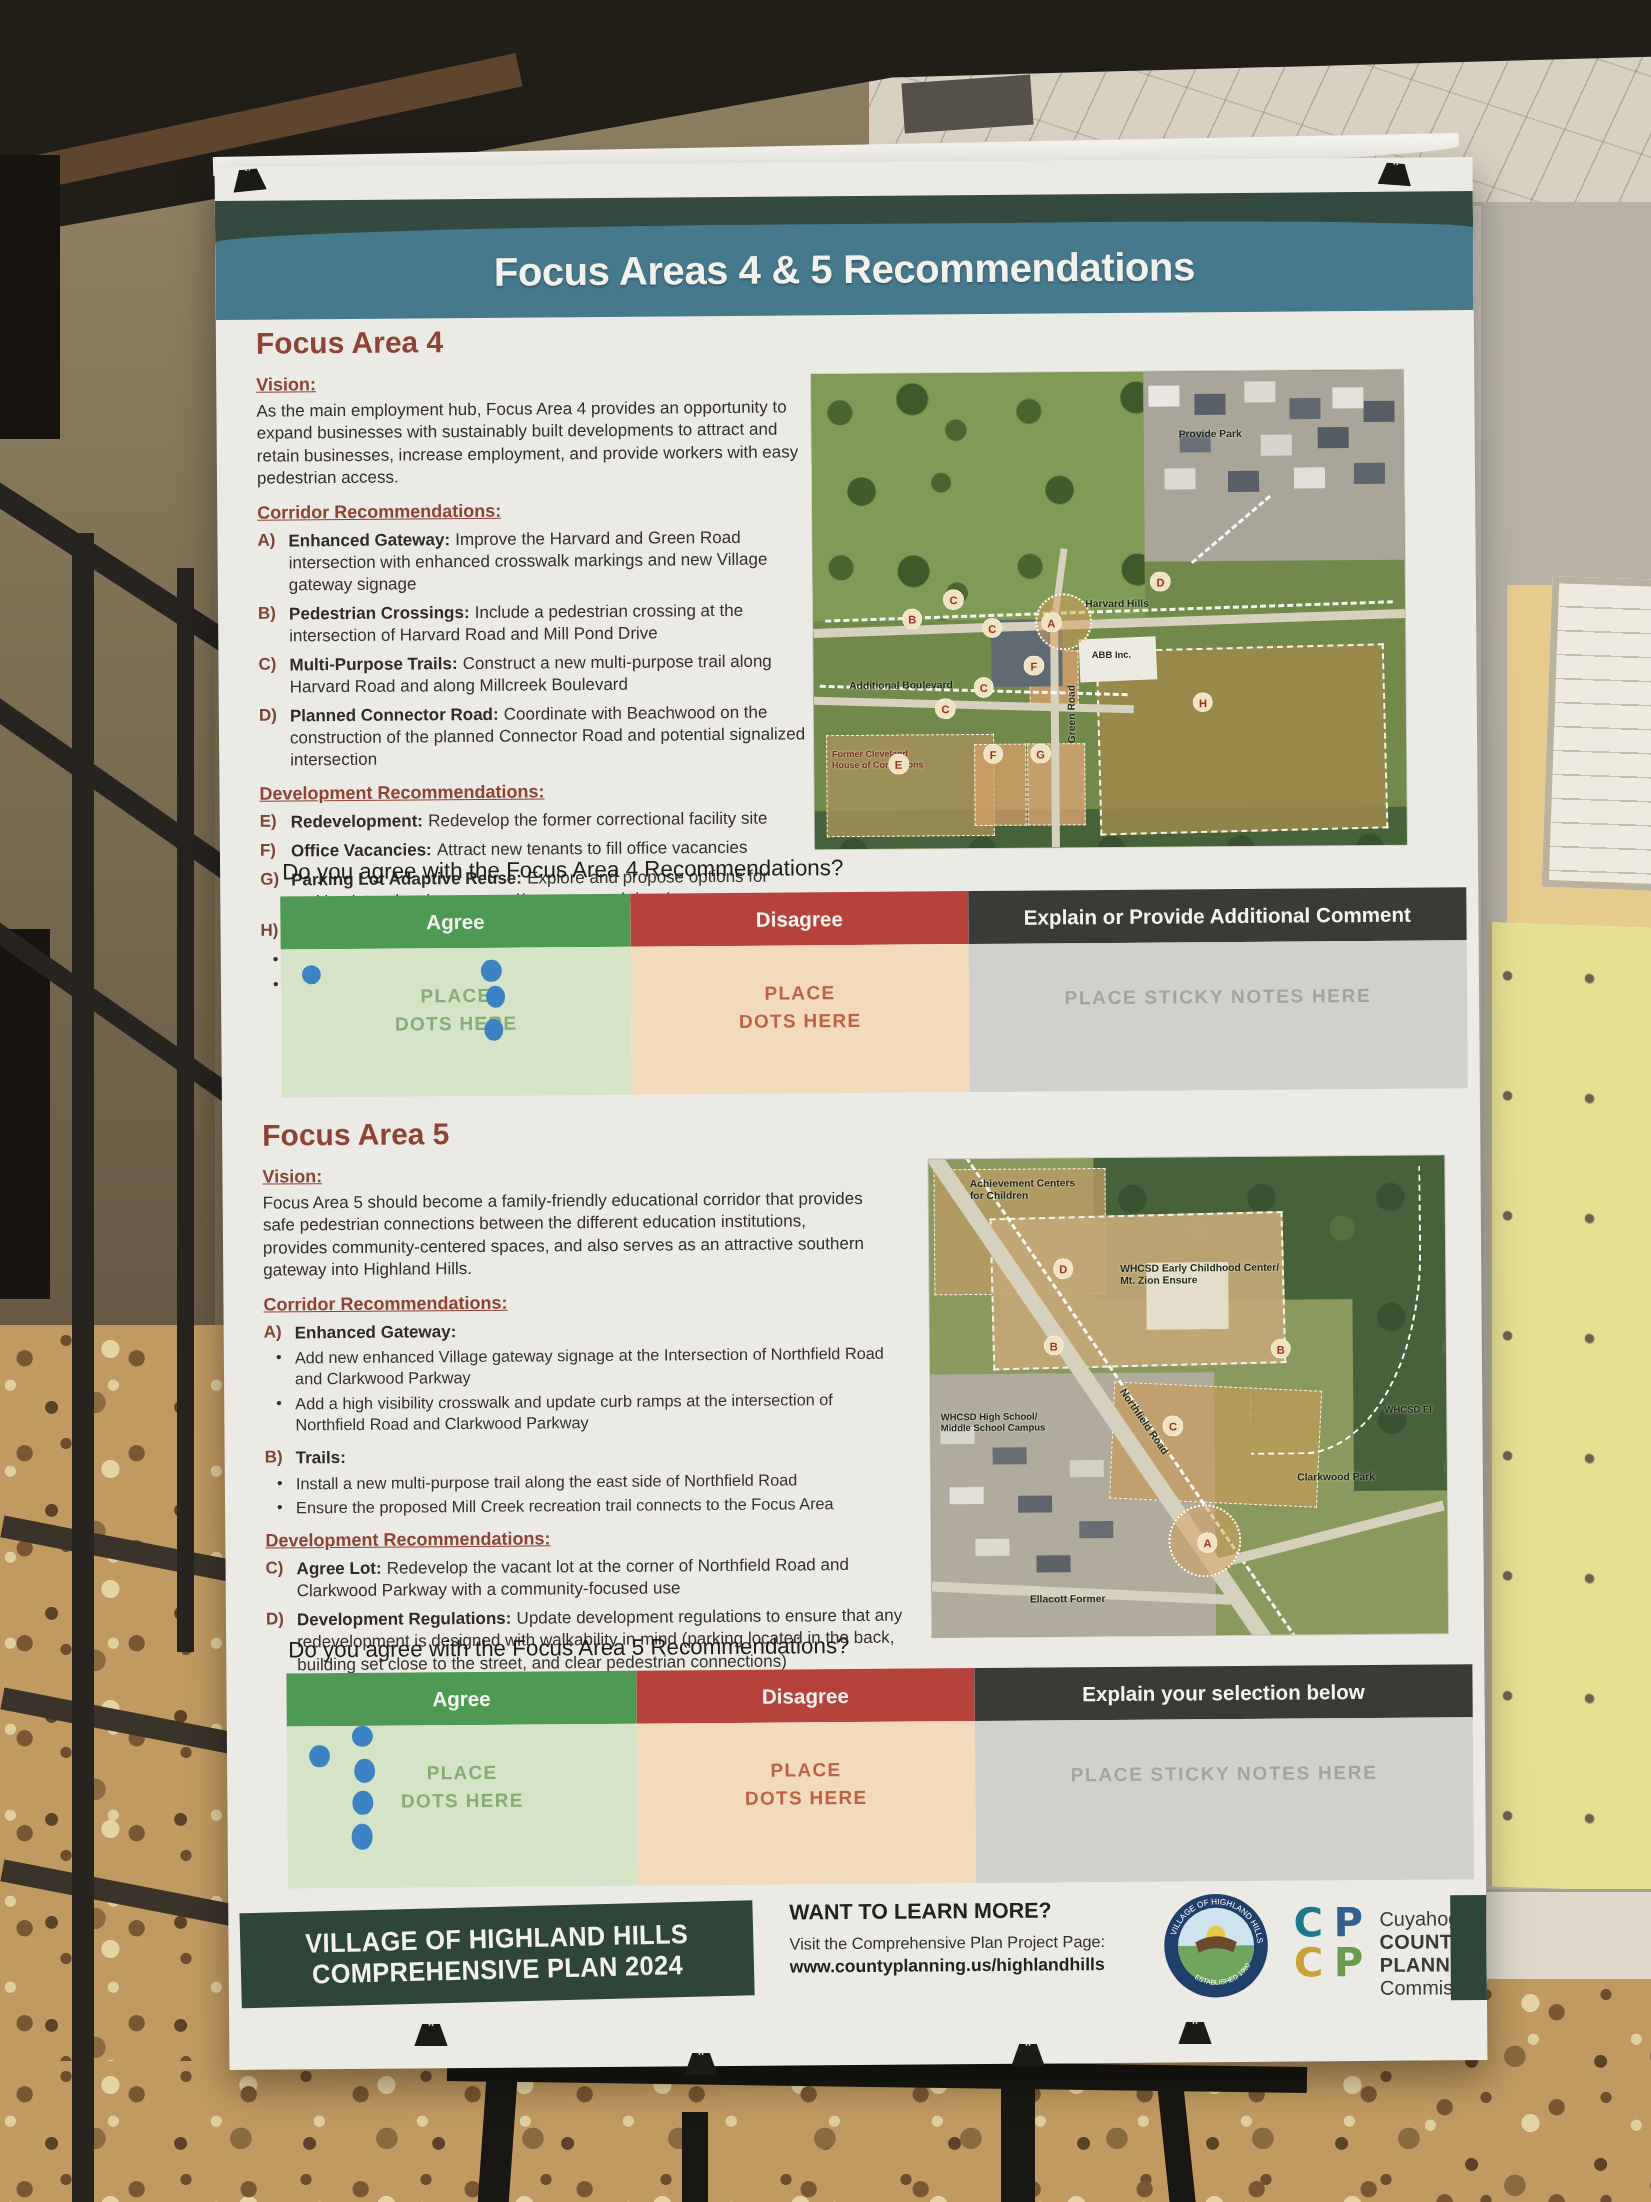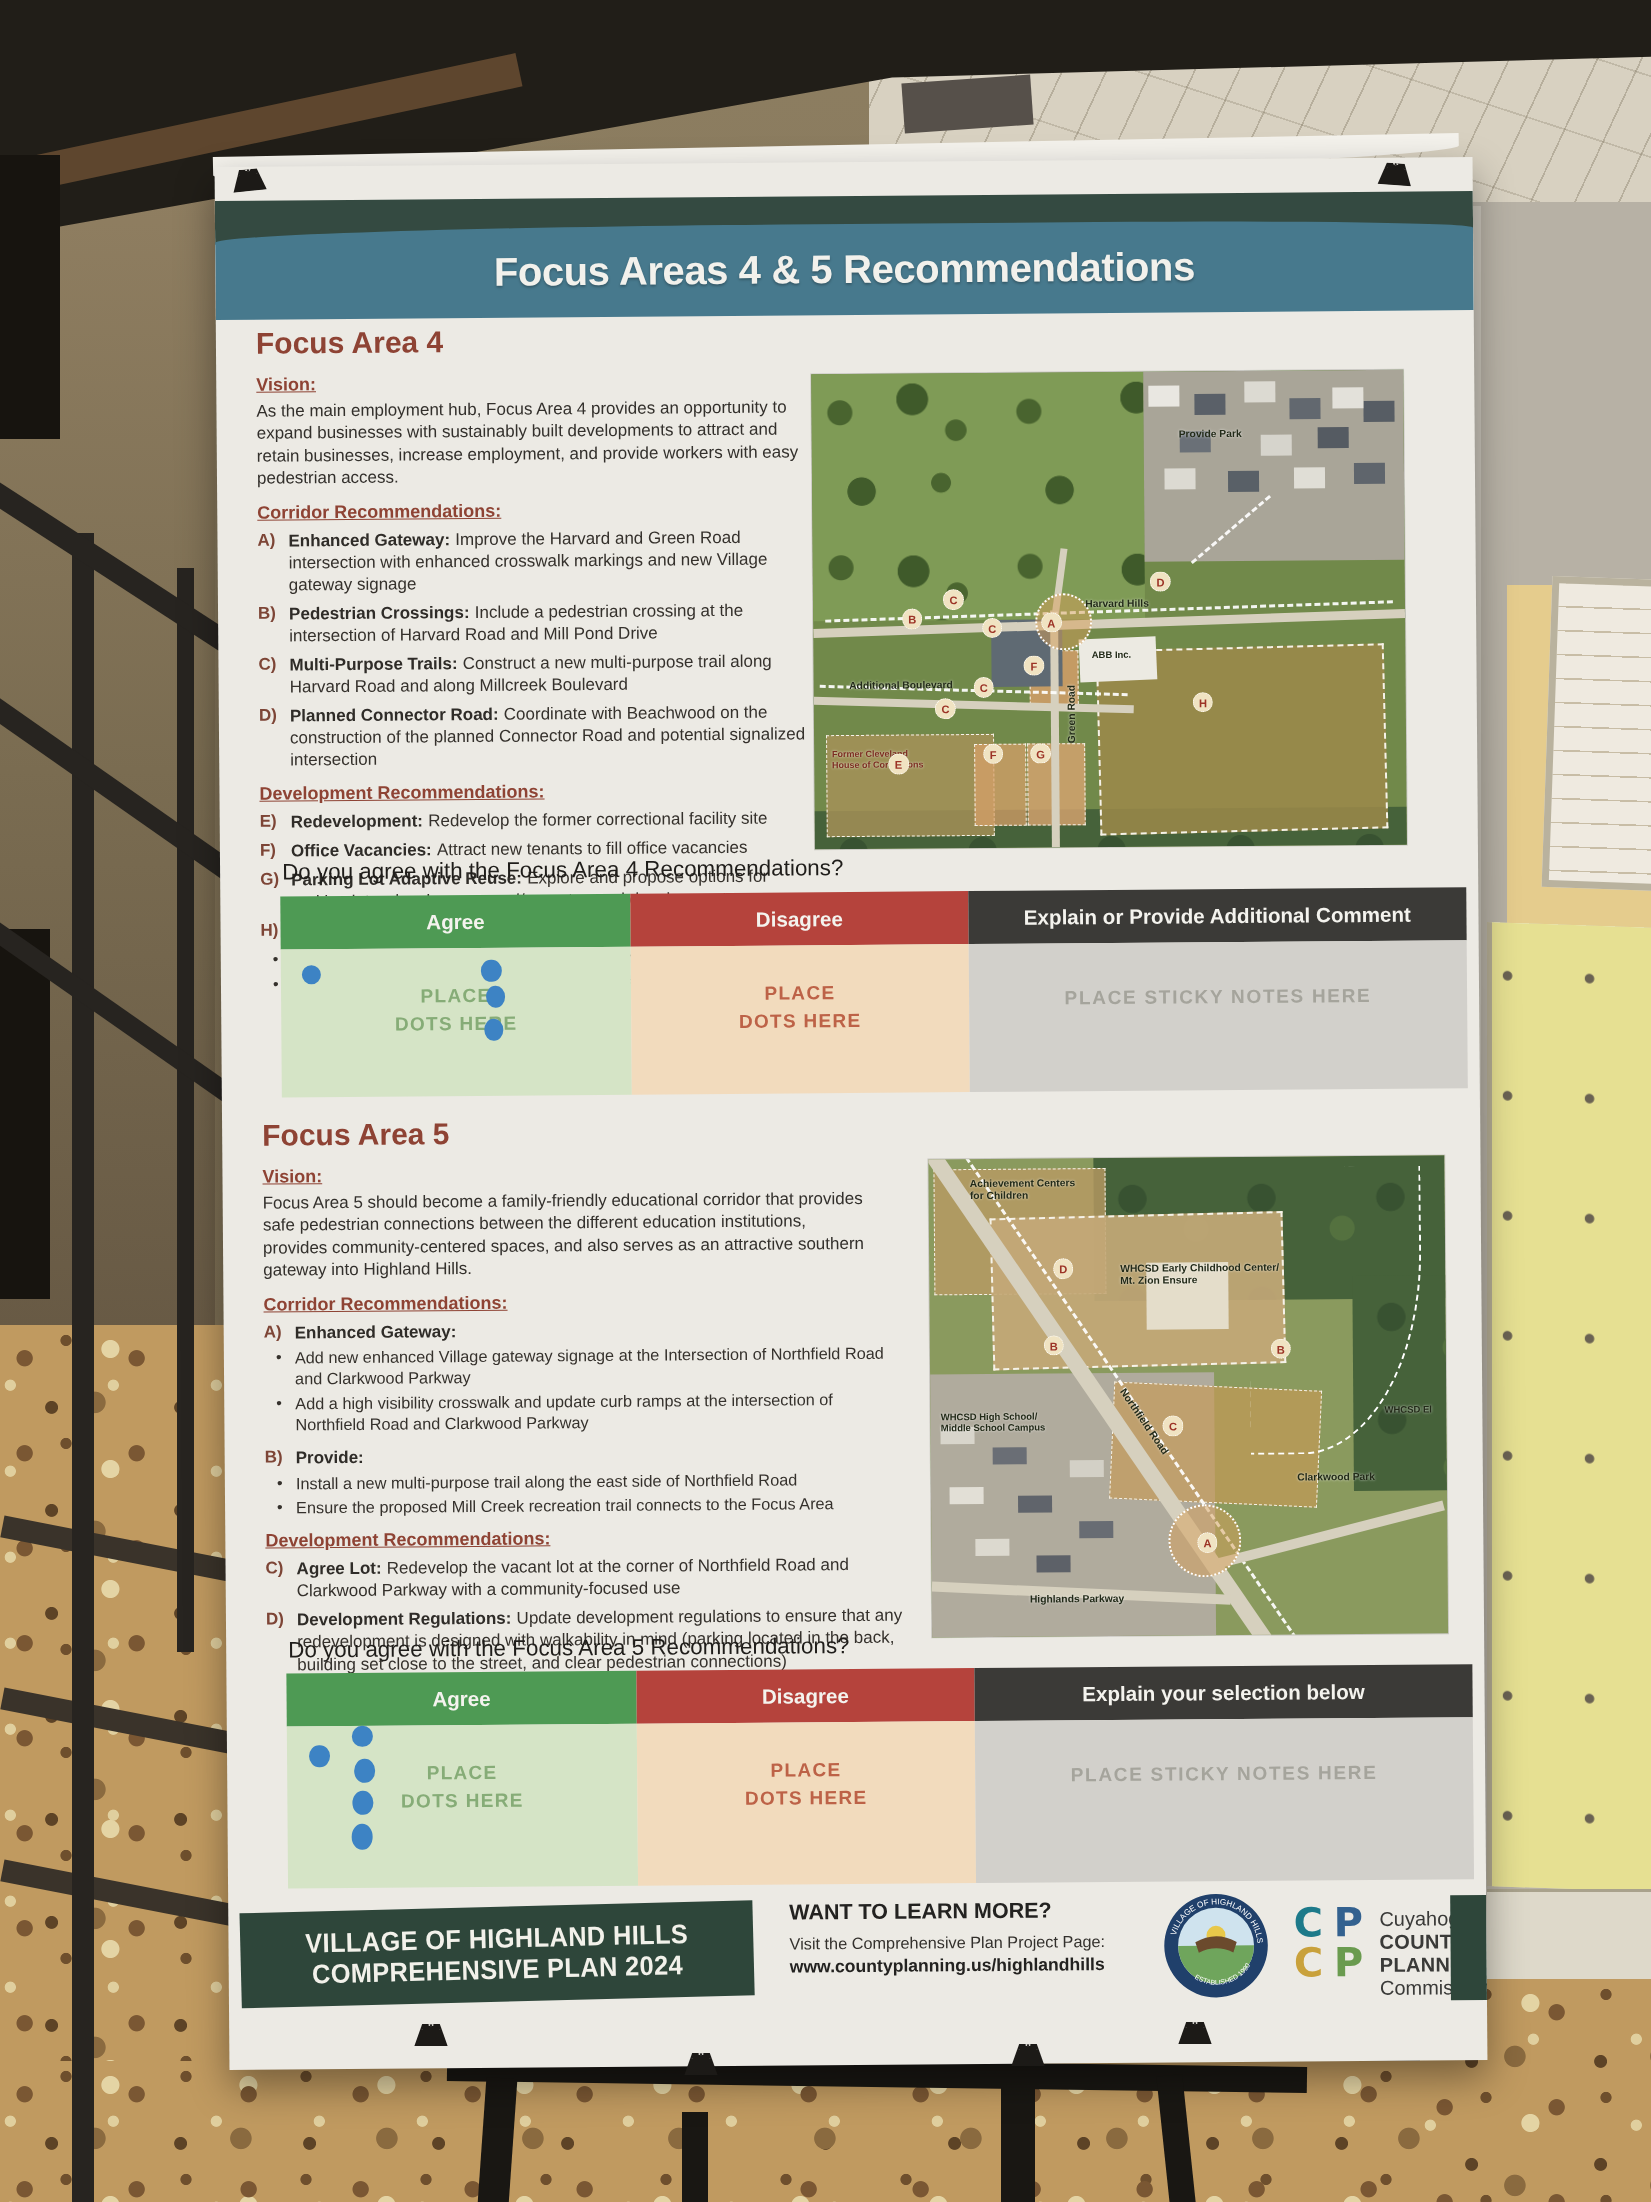--- a/index.html
+++ b/index.html
@@ -363,21 +363,21 @@
         <span class="bullet-glyph"></span>
         <span class="bullet-text">Add new enhanced Village gateway signage at the Intersection of Northfield Road and Clarkwood Parkway</span>
       </div>
       <div class="bullet-row" style="width:602px;">
         <span class="bullet-glyph"></span>
         <span class="bullet-text">Add a high visibility crosswalk and update curb ramps at the intersection of Northfield Road and Clarkwood Parkway</span>
       </div>
 
       <div class="rec-item" style="margin-top:12px;margin-bottom:1.7px;">
         <span class="letter">B)</span>
-        <span class="rec-body"><span class="term">Provide:</span></span>
+        <span class="rec-body"><span class="term">Trails:</span></span>
       </div>
       <div class="bullet-row">
         <span class="bullet-glyph"></span>
         <span class="bullet-text">Install a new multi-purpose trail along the east side of Northfield Road</span>
       </div>
       <div class="bullet-row">
         <span class="bullet-glyph"></span>
         <span class="bullet-text">Ensure the proposed Mill Creek recreation trail connects to the Focus Area</span>
       </div>
 
@@ -412,21 +412,21 @@
 
       <span class="mlabel" style="left:8%;top:4%;">Achievement Centers
 for Children</span>
       <span class="mlabel" style="left:37%;top:22%;">WHCSD Early Childhood Center/
 Mt. Zion Ensure</span>
       <span class="mlabel" style="left:2%;top:53%;font-size:9.5px;">WHCSD High School/
 Middle School Campus</span>
       <span class="mlabel" style="left:88%;top:52%;font-size:9.5px;">WHCSD El</span>
       <span class="mlabel" style="left:34%;top:54%;transform:rotate(56deg);">Northfield Road</span>
       <span class="mlabel" style="left:71%;top:66%;">Clarkwood Park</span>
-      <span class="mlabel" style="left:19%;top:91%;">Highlands Parkway</span>
+      <span class="mlabel" style="left:19%;top:91%;">Ellacott Former</span>
 
       <span class="marker" style="left:24%;top:21%;">D</span>
       <span class="marker" style="left:22%;top:37%;">B</span>
       <span class="marker" style="left:66%;top:38%;">B</span>
       <span class="marker" style="left:45%;top:54%;">C</span>
       <span class="marker" style="left:51.5%;top:78.5%;">A</span>
     </div>
 
     <div class="abs question q5">Do you agree with the Focus Area 5 Recommendations?</div>
     <div class="abs vote-table t2">

